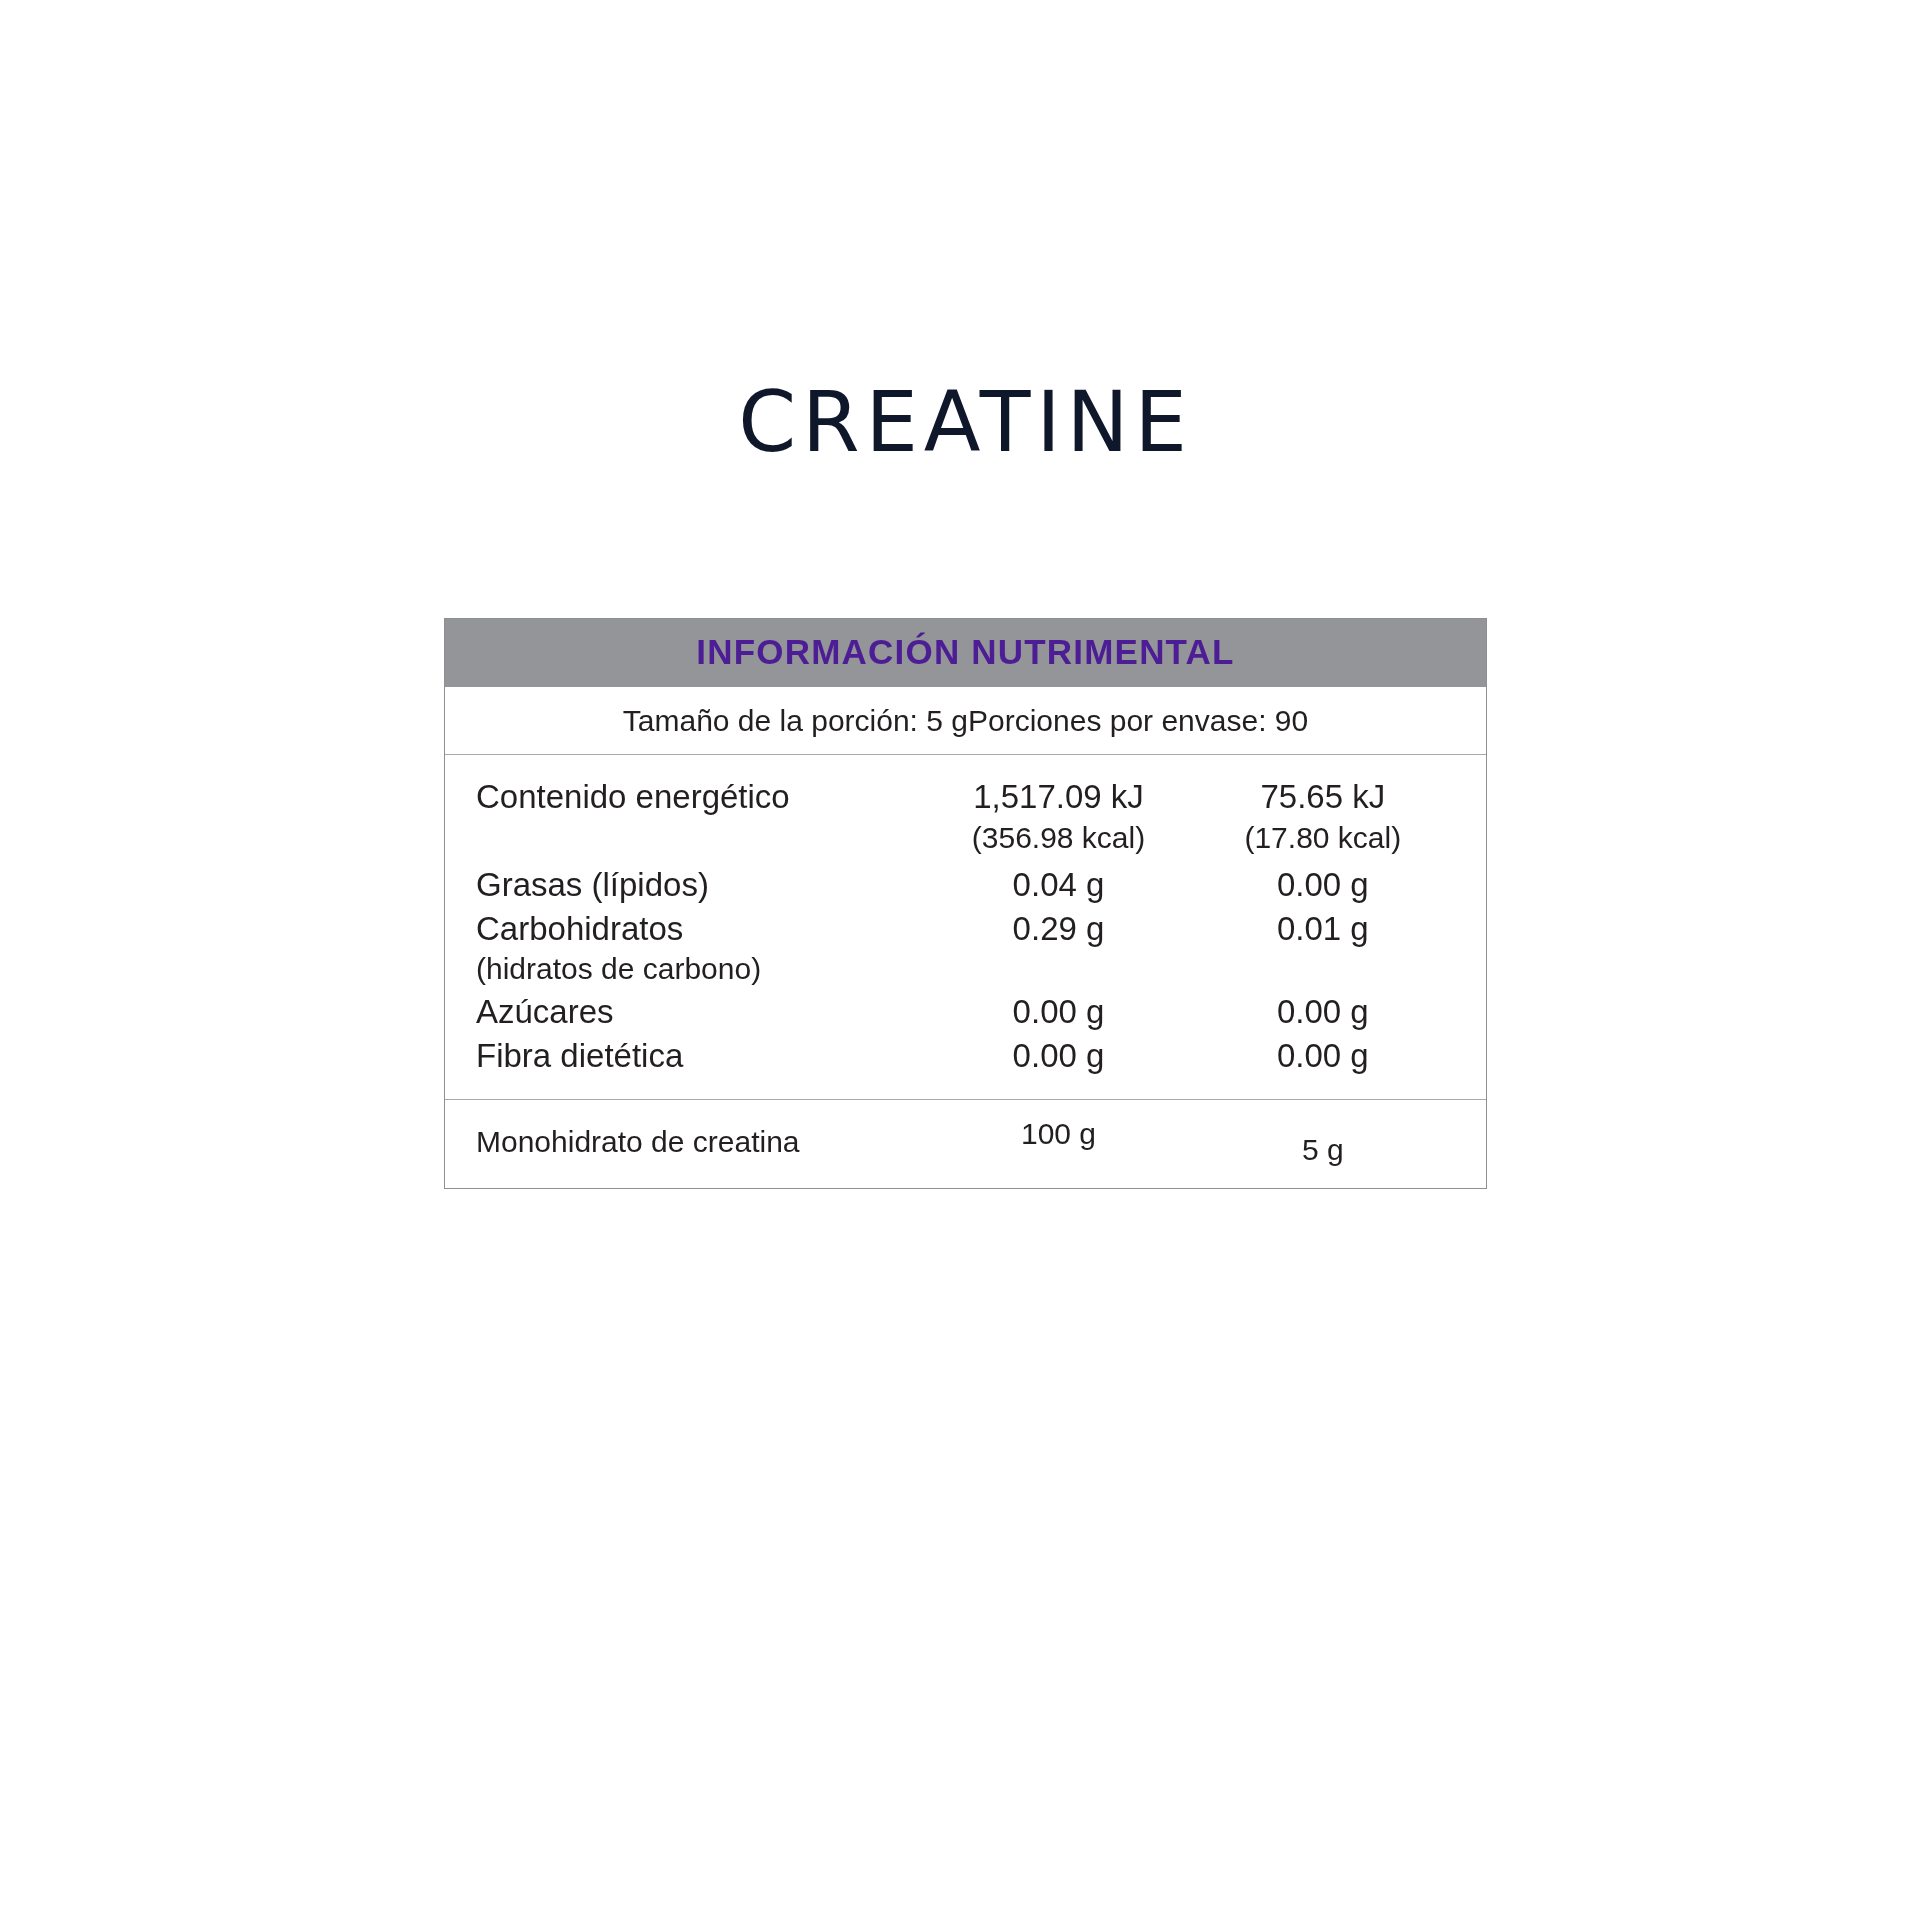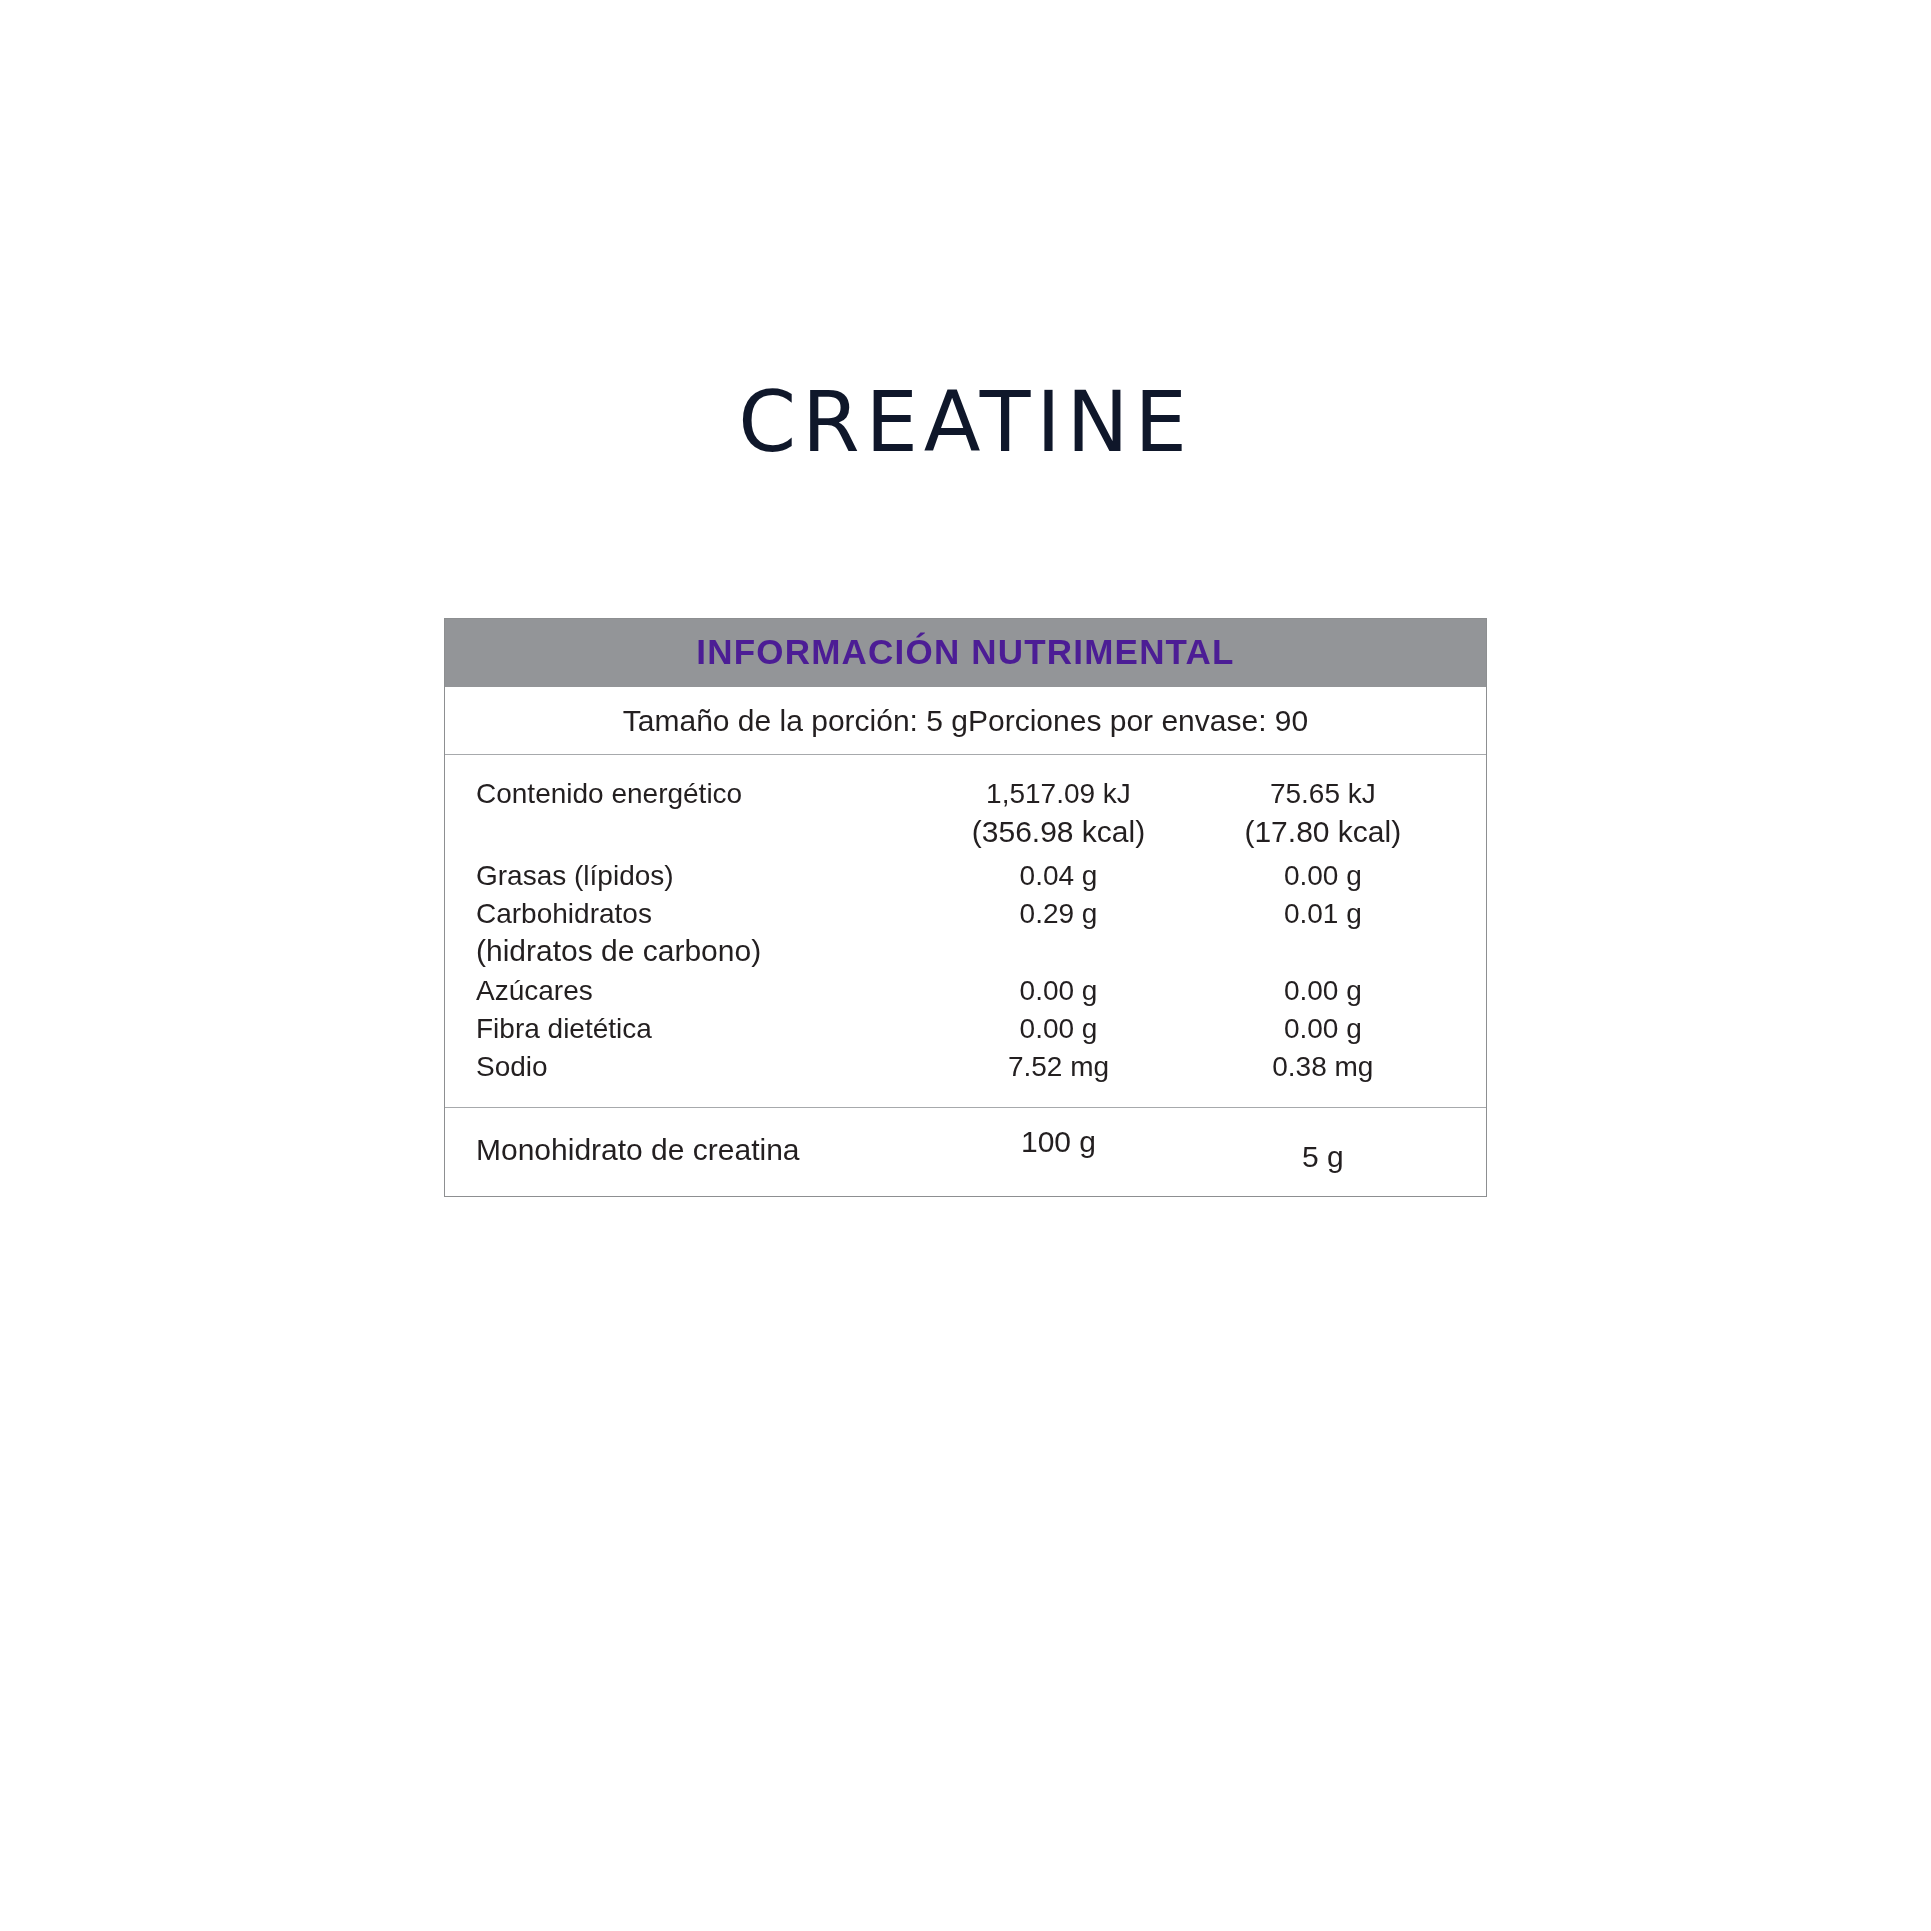--- a/index.html
+++ b/index.html
@@ -87,21 +87,21 @@
   .c-port   { width: 27%; text-align: center; }
 
   .rows {
     padding: 21px 31px 21px 31px;
     border-bottom: 1.9px solid #a7a9ac;
   }
 
   .nrow {
     display: flex;
     align-items: center;
-    font-size: 28px;
+    font-size: 33px;
     padding: 2.9px 0;
   }
 
   .nrow .c-name { width: 46%; text-align: left; }
   .nrow .c-100  { width: 27%; text-align: center; }
   .nrow .c-port { width: 27%; text-align: center; }
 
   .energy-sub {
     display: flex;
     align-items: baseline;
@@ -182,25 +182,20 @@
         <div class="c-port">0.00 g</div>
       </div>
 
       <div class="nrow">
         <div class="c-name">Fibra dietética</div>
         <div class="c-100">0.00 g</div>
         <div class="c-port">0.00 g</div>
       </div>
 
 
-      <div class="nrow">
-        <div class="c-name">Sodio</div>
-        <div class="c-100">7.52 mg</div>
-        <div class="c-port">0.38 mg</div>
-      </div>
 
     </div>
 
     <div class="footer-row">
       <div class="c-name">Monohidrato de creatina</div>
       <div class="c-100">100 g</div>
       <div class="c-port">5 g</div>
     </div>
 
   </div>

